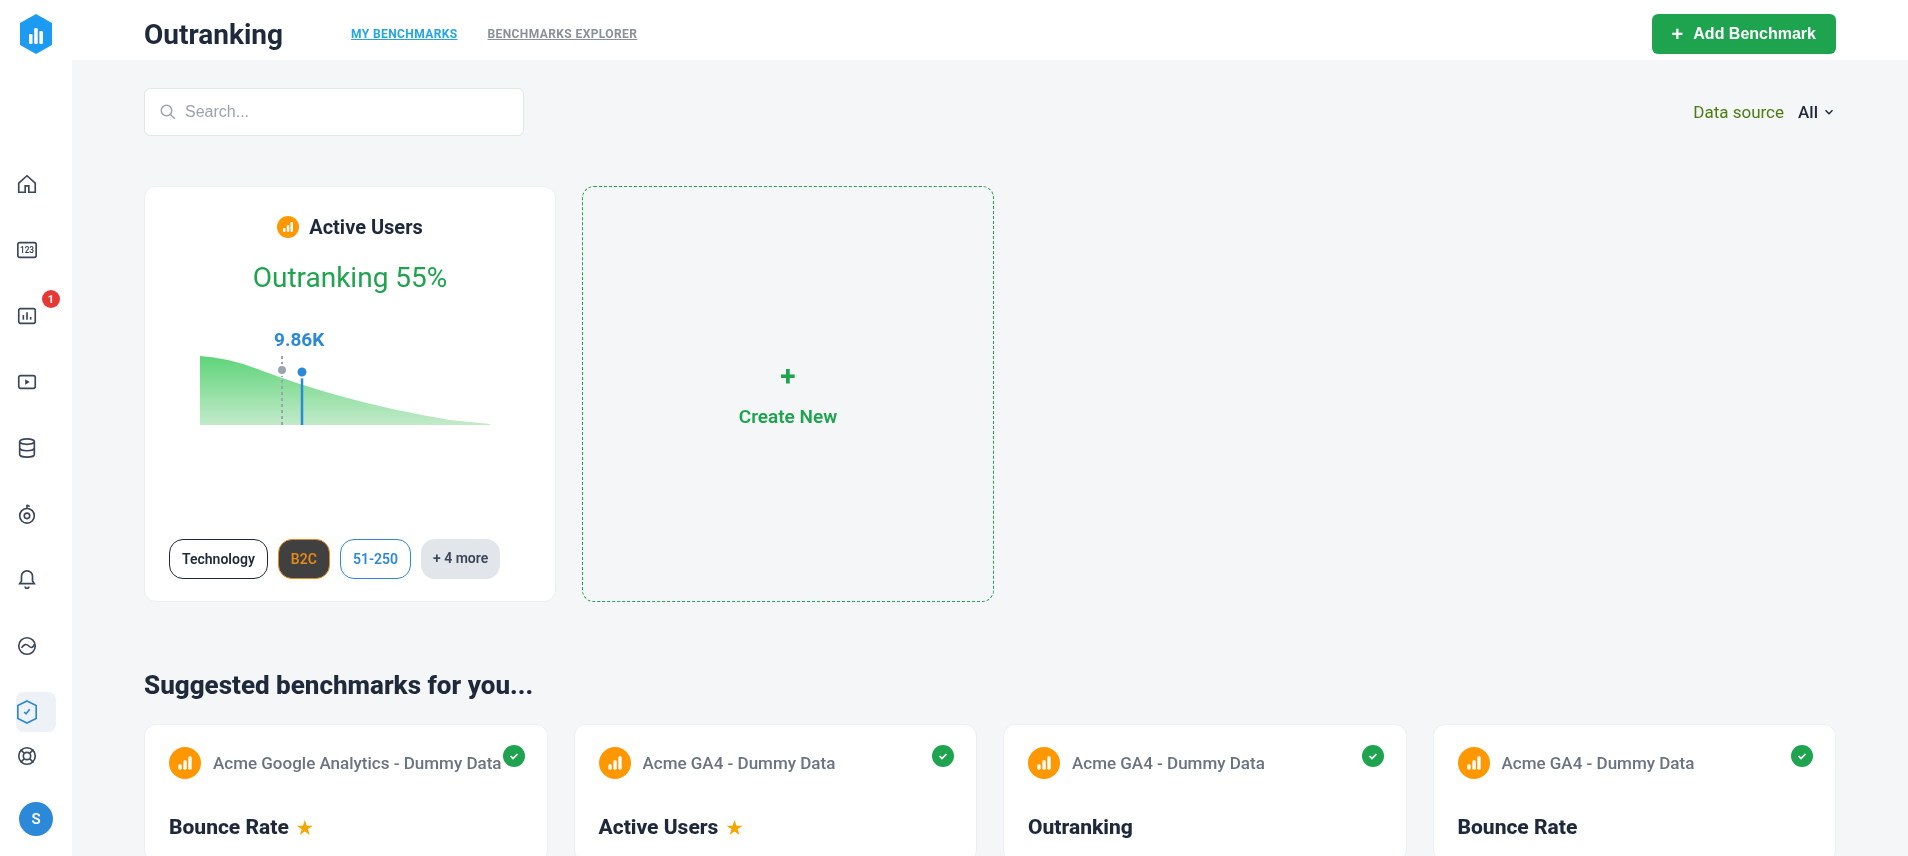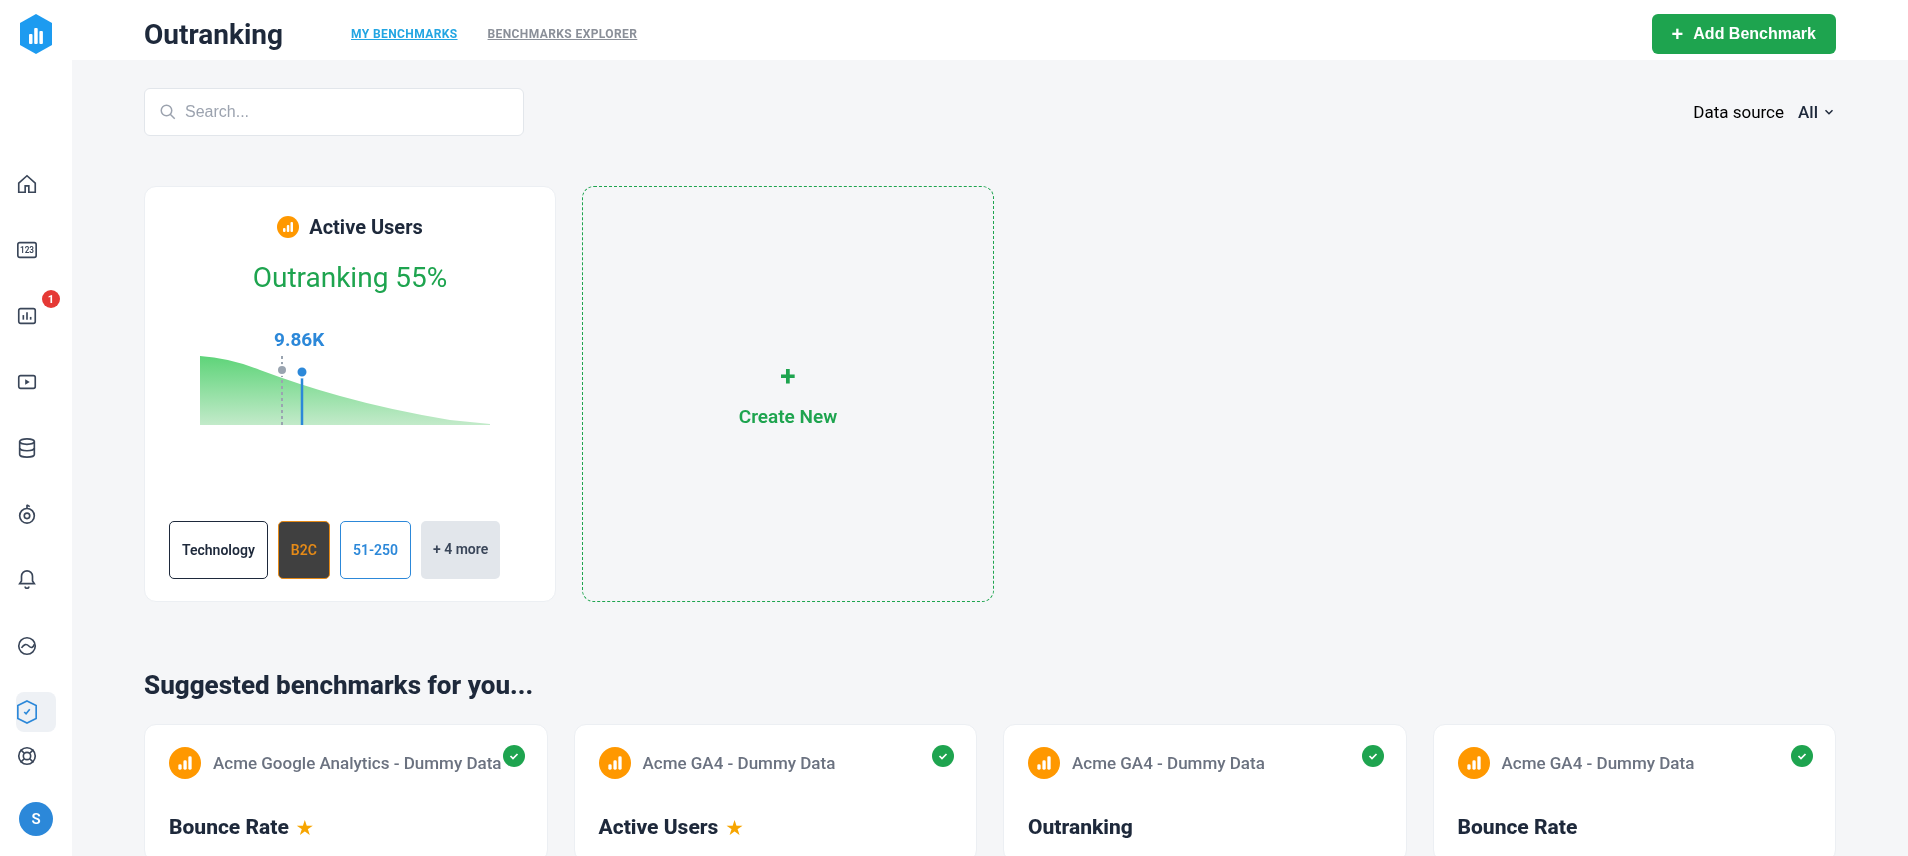--- a/index.html
+++ b/index.html
@@ -140,21 +140,21 @@
     width:380px;height:48px;
   }
   .search-wrap svg { color:#9ca3af; margin-right:8px; }
   .search-input {
     border:none;outline:none;
     font-size:16px;color:#475569;
     flex:1;background:transparent;
   }
   .search-input::placeholder{color:#9ca3af;}
   .ds-filter { display:flex;align-items:center;gap:14px;font-size:17px; }
-  .ds-label { color:#000000; }
+  .ds-label { color:#4d7c0f; }
   .ds-value { color:#1e293b; font-weight:500; display:flex;align-items:center;gap:4px;cursor:pointer;}
 
   
   .cards-row {
     display:flex;
     gap:26px;
     margin-bottom:68px;
   }
   .bench-card {
     width:412px;height:416px;
@@ -183,21 +183,21 @@
   .chart-value {
     position:absolute;top:-2px;left:84px;
     font-size:19px;font-weight:700;color:#2c88d9;
   }
   .tags-row {
     display:flex;gap:10px;flex-wrap:wrap;width:100%;
     margin-top:auto;
   }
   .tag {
     font-size:14px;font-weight:600;
-    padding:20px 12px;border-radius:5px;
+    padding:11px 12px;border-radius:14px;
     border:1px solid;
     white-space:nowrap;
   }
   .tag.dark { color:#1e293b;border-color:#1e293b;background:#fff;}
   .tag.orange{ color:#e58a17;border-color:#e58a17;background:#404040;}
   .tag.blue  { color:#2c88d9;border-color:#2c88d9;background:#fff;}
   .tag.grey  { color:#3a4659;border:none;background:#e2e6eb;}
 
   .create-card {
     width:412px;height:416px;

